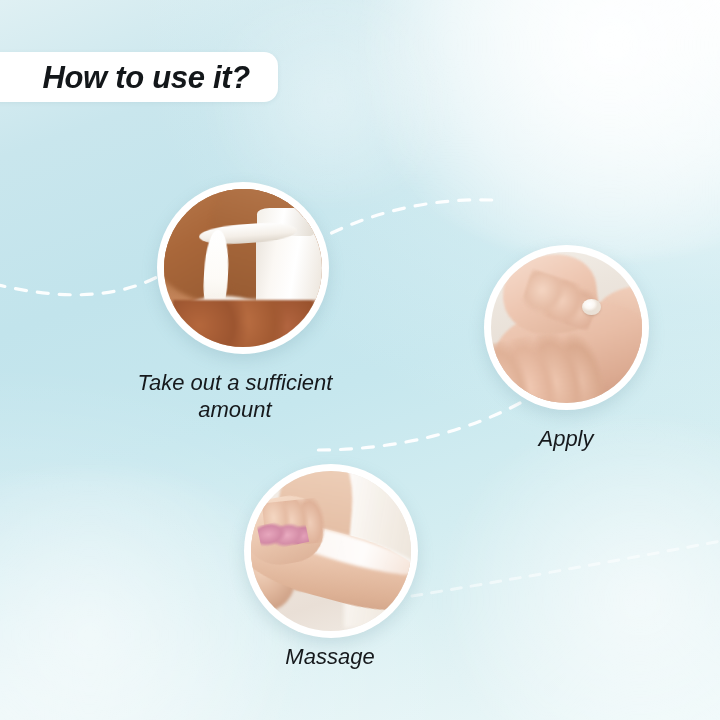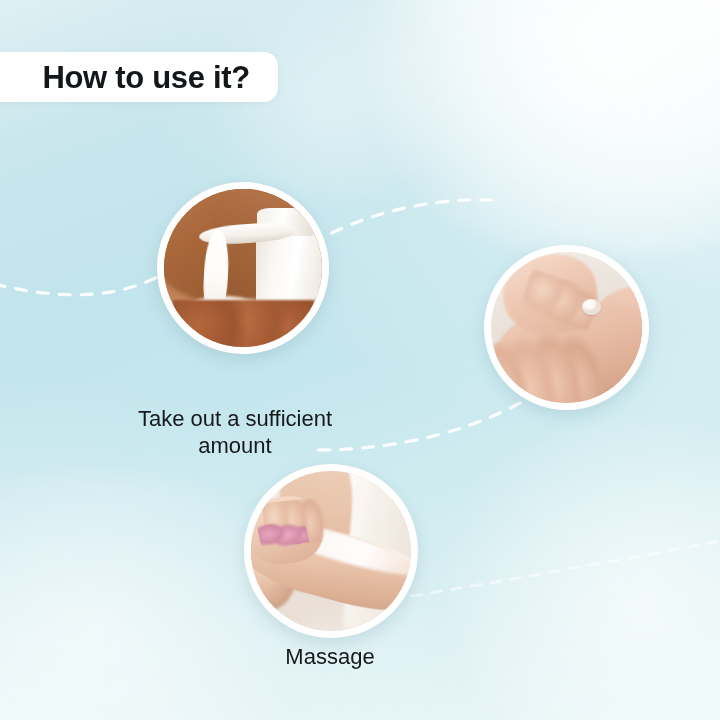--- a/index.html
+++ b/index.html
@@ -29,20 +29,21 @@
         rgba(255,255,255,0.20) 42%,
         rgba(255,255,255,0.0) 70%),
       linear-gradient(160deg,
         #dff0f3 0%,
         #c9e6ed 16%,
         #c2e4ec 34%,
         #c6e7ee 52%,
         #d3edf1 70%,
         #e2f3f5 86%,
         #eef9fa 100%);
+    font-style: italic;
   }
 
   
   .glow {
     position: absolute;
     border-radius: 50%;
     pointer-events: none;
   }
   .glow.g1 {
     left: 330px; top: -170px;
@@ -121,21 +122,21 @@
     position: absolute;
     text-align: center;
     color: #16191c;
     font-size: 22px;
     line-height: 1.22;
     white-space: pre-line;
   }
 
   
   #step-1-photo { left: 157px; top: 182px; width: 172px; height: 172px; }
-  #caption-1 { left: 85px; top: 370px; width: 300px; margin-top: 36px; }
+  #caption-1 { left: 85px; top: 370px; width: 300px; }
 
   #step-2-photo { left: 484px; top: 245px; width: 165px; height: 165px; }
   #caption-2 { left: 446px; top: 426px; width: 240px; }
 
   #step-3-photo { left: 244px; top: 464px; width: 174px; height: 174px; }
   #caption-3 { left: 210px; top: 644px; width: 240px; }
 
   
   .photo-canvas {
     position: absolute;
@@ -405,20 +406,21 @@
         <div class="p2-bg"></div>
         <div class="p2-wrist"></div>
         <div class="p2-backhand"></div>
         <div class="p2-fingers"></div>
         <div class="p2-tophand"></div>
         <div class="p2-topfingers"></div>
         <div class="p2-cream"></div>
       </div>
     </div>
   </div>
+  <div id="caption-2" class="caption">Apply</div>
 
   <div id="step-3-photo" class="step-photo">
     <div class="inner">
       <div class="photo-canvas">
         <div class="p3-bg"></div>
         <div class="p3-drape"></div>
         <div class="p3-backlimb"></div>
         <div class="p3-elbow"></div>
         <div class="p3-forearm"></div>
         <div class="p3-sheen"></div>

